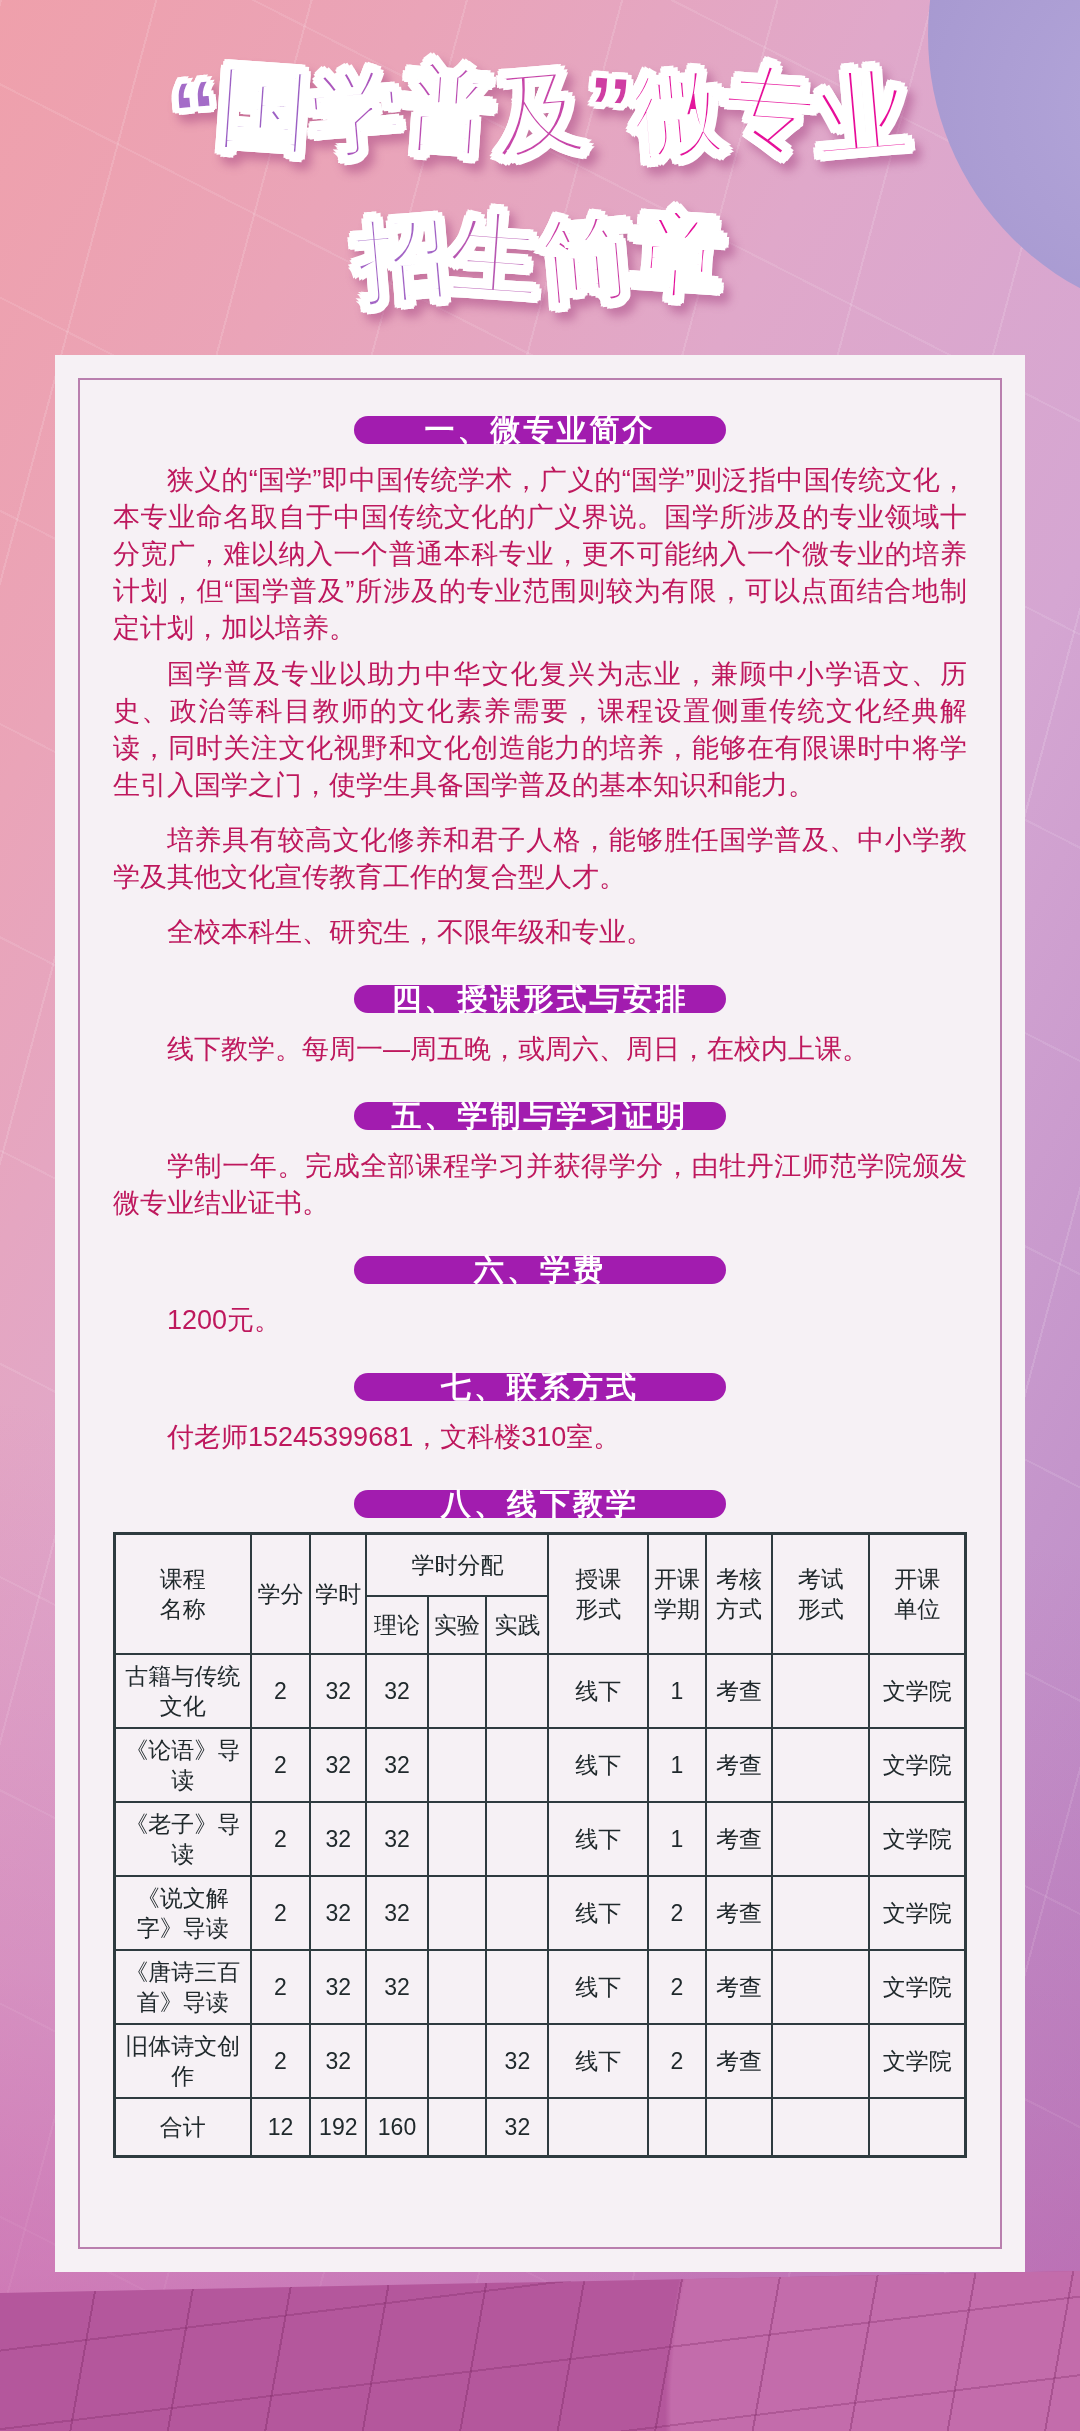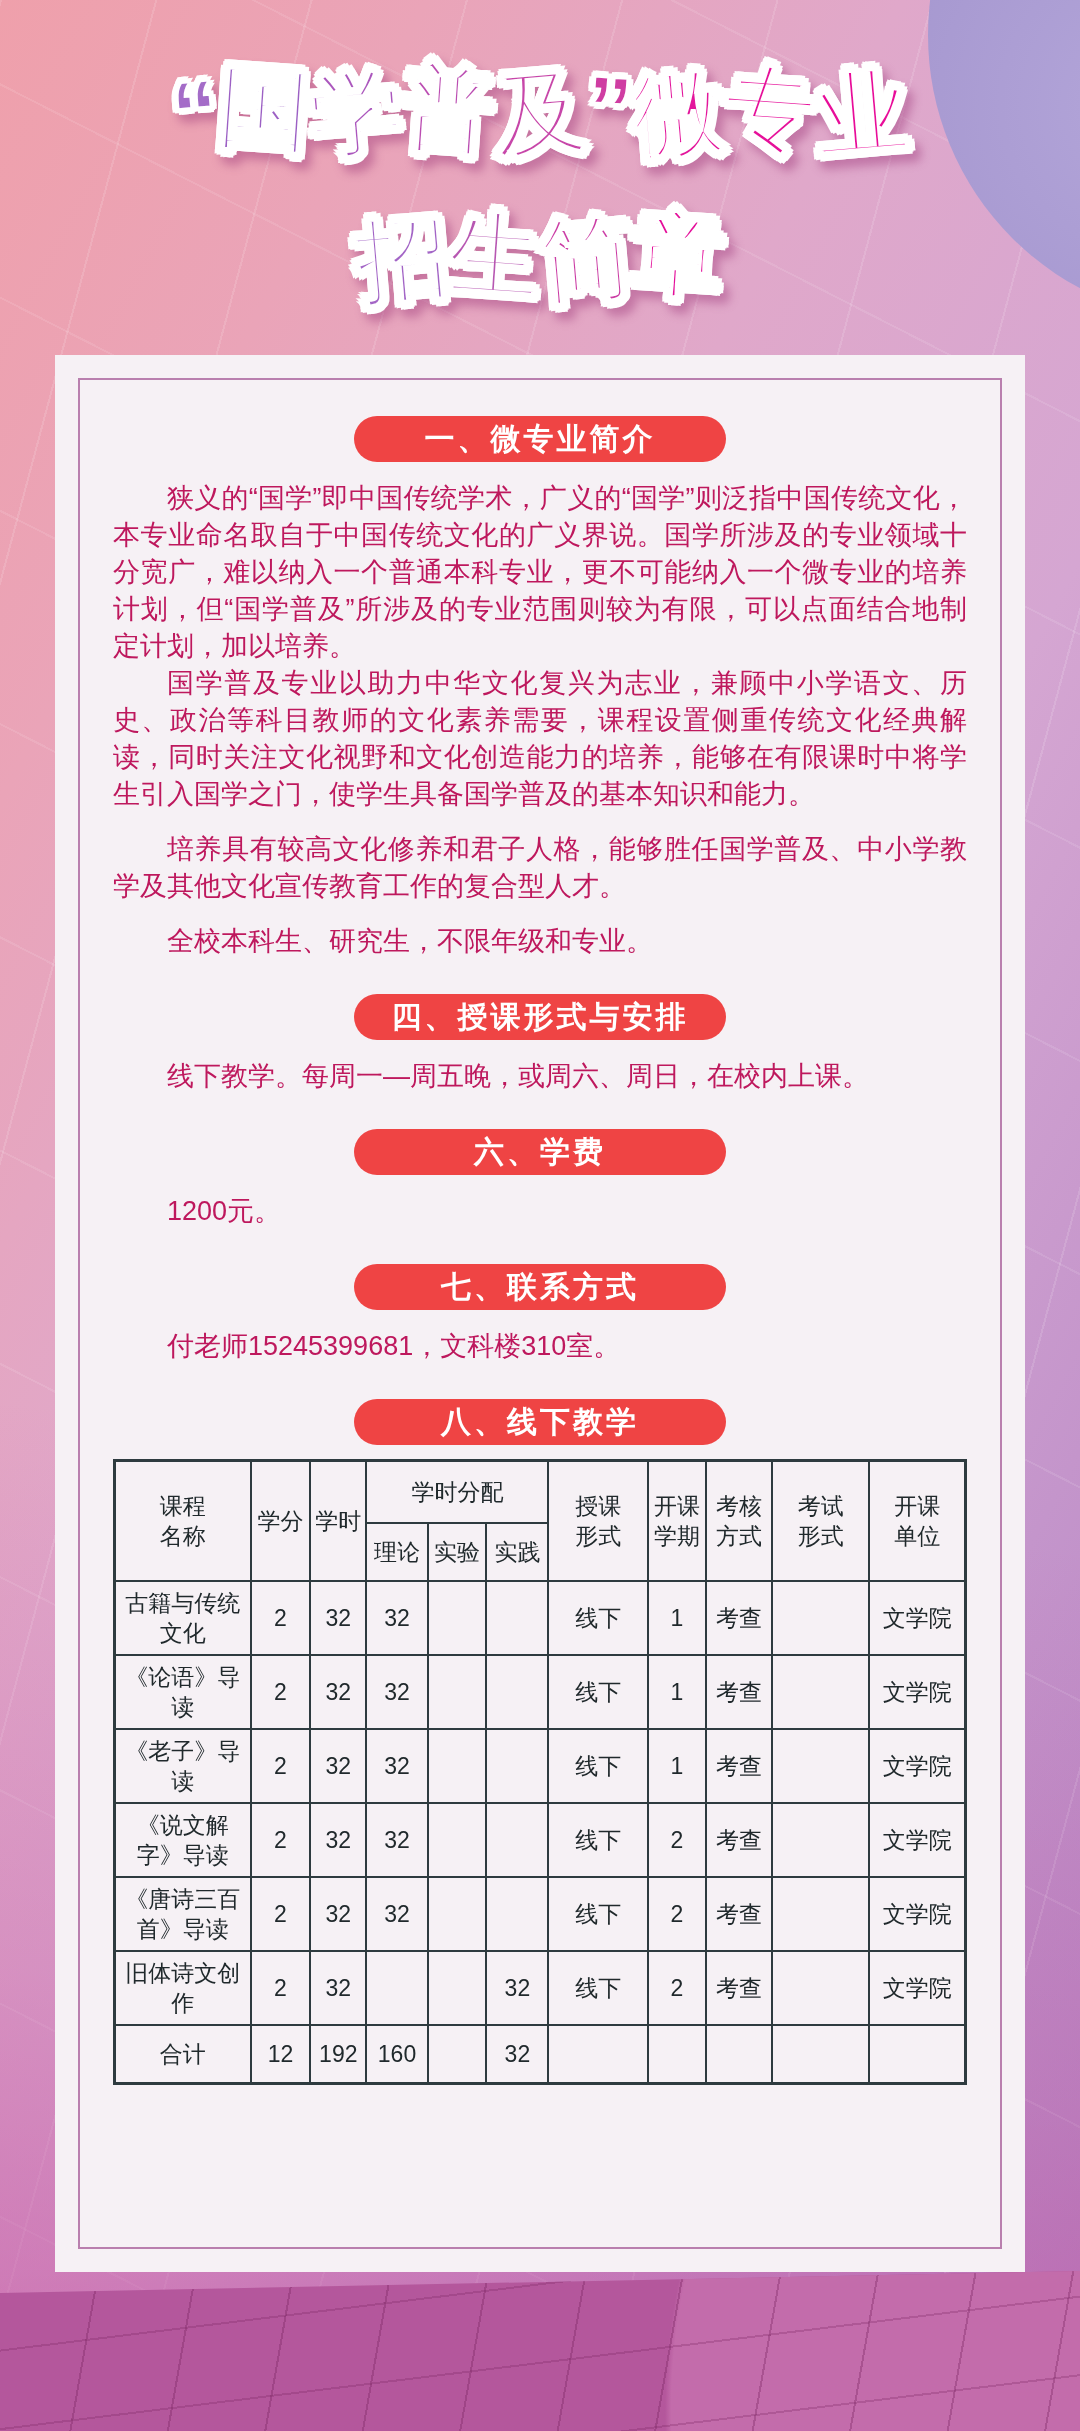--- a/index.html
+++ b/index.html
@@ -73,38 +73,38 @@
     left:23px;top:23px;right:23px;bottom:23px;
     border:2px solid #b97fae;
   }
   .card-content{
     position:absolute;
     left:25px;top:25px;right:25px;bottom:25px;
     padding:0 33px;
     color:#1d1f22;
   }
   .pill{
-    width:372px;height:46px;
+    width:372px;height:28px;
     margin:34px auto 0 auto;
-    background:#ef4444;
+    background:#a21caf;
     border-radius:24px;
     color:#ffffff;
     font-size:30px;font-weight:bold;letter-spacing:3px;
     display:flex;align-items:center;justify-content:center;
   }
   .sec:first-child .pill{margin-top:36px;}
   .para{
     margin:18px 0 0 0;
     font-size:27px;
     line-height:37px;
     text-align:justify;
     text-indent:2em;
     color:#be185d;
   }
-  .para + .para{margin-top:0;}
+  .para + .para{margin-top:9px;}
   .sec{margin-bottom:8px;}
   .table-caption{
     margin-top:16px;
     text-align:center;
     font-size:27px;
     color:#1d1f22;
   }
   
   table.course{
     margin-top:14px;
@@ -157,20 +157,24 @@
 
       <div class="sec">
         <p class="para">全校本科生、研究生，不限年级和专业。</p>
       </div>
 
       <div class="sec">
         <div class="pill">四、授课形式与安排</div>
         <p class="para">线下教学。每周一—周五晚，或周六、周日，在校内上课。</p>
       </div>
 
+      <div class="sec">
+        <div class="pill">五、学制与学习证明</div>
+        <p class="para">学制一年。完成全部课程学习并获得学分，由牡丹江师范学院颁发微专业结业证书。</p>
+      </div>
 
       <div class="sec">
         <div class="pill">六、学费</div>
         <p class="para">1200元。</p>
       </div>
 
       <div class="sec">
         <div class="pill">七、联系方式</div>
         <p class="para">付老师15245399681，文科楼310室。</p>
       </div>

